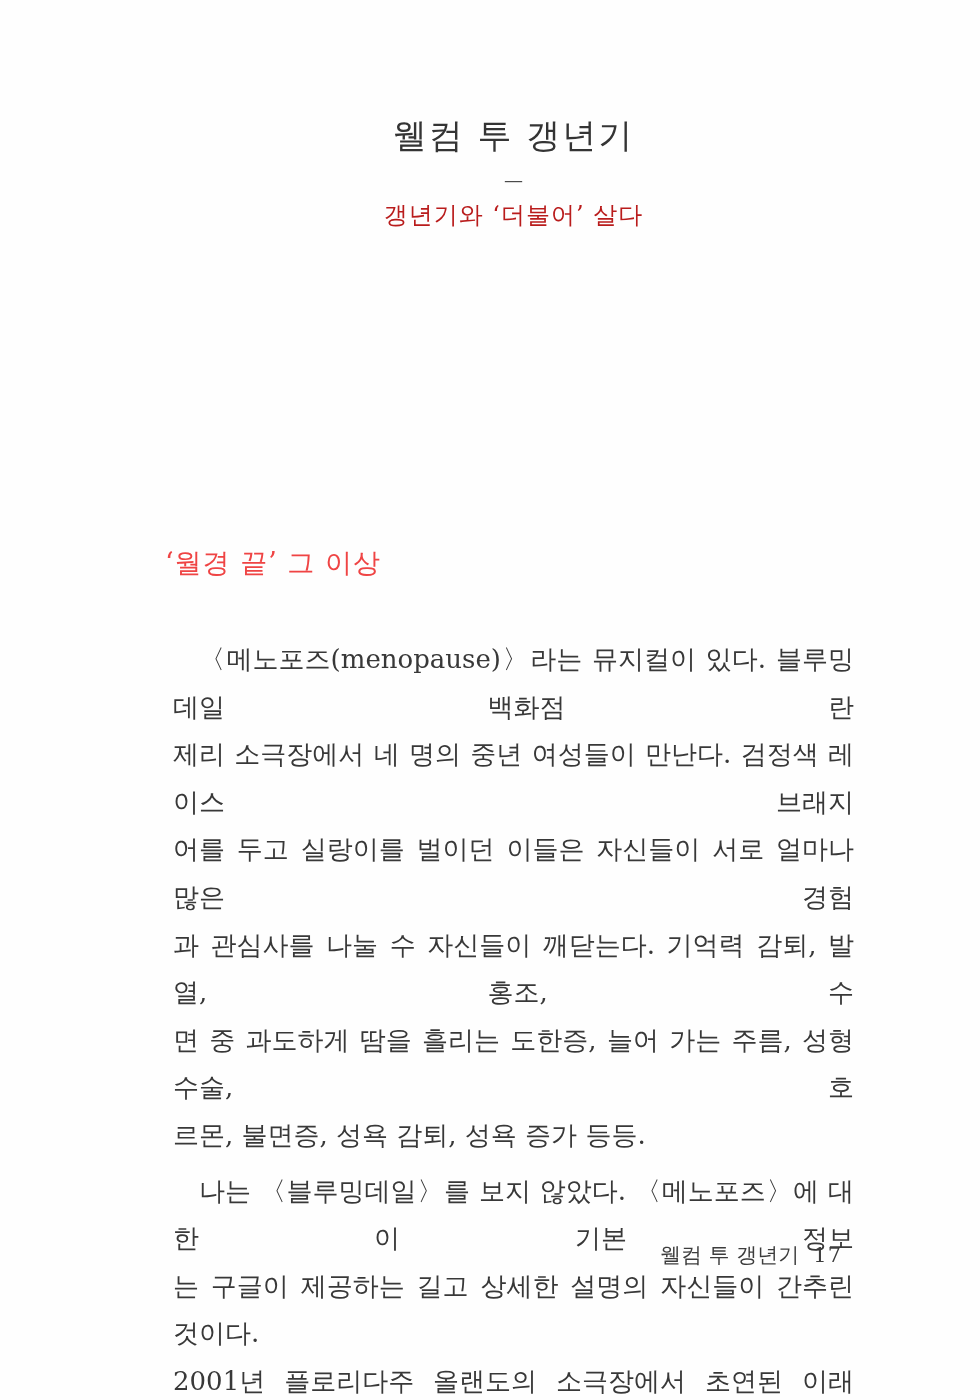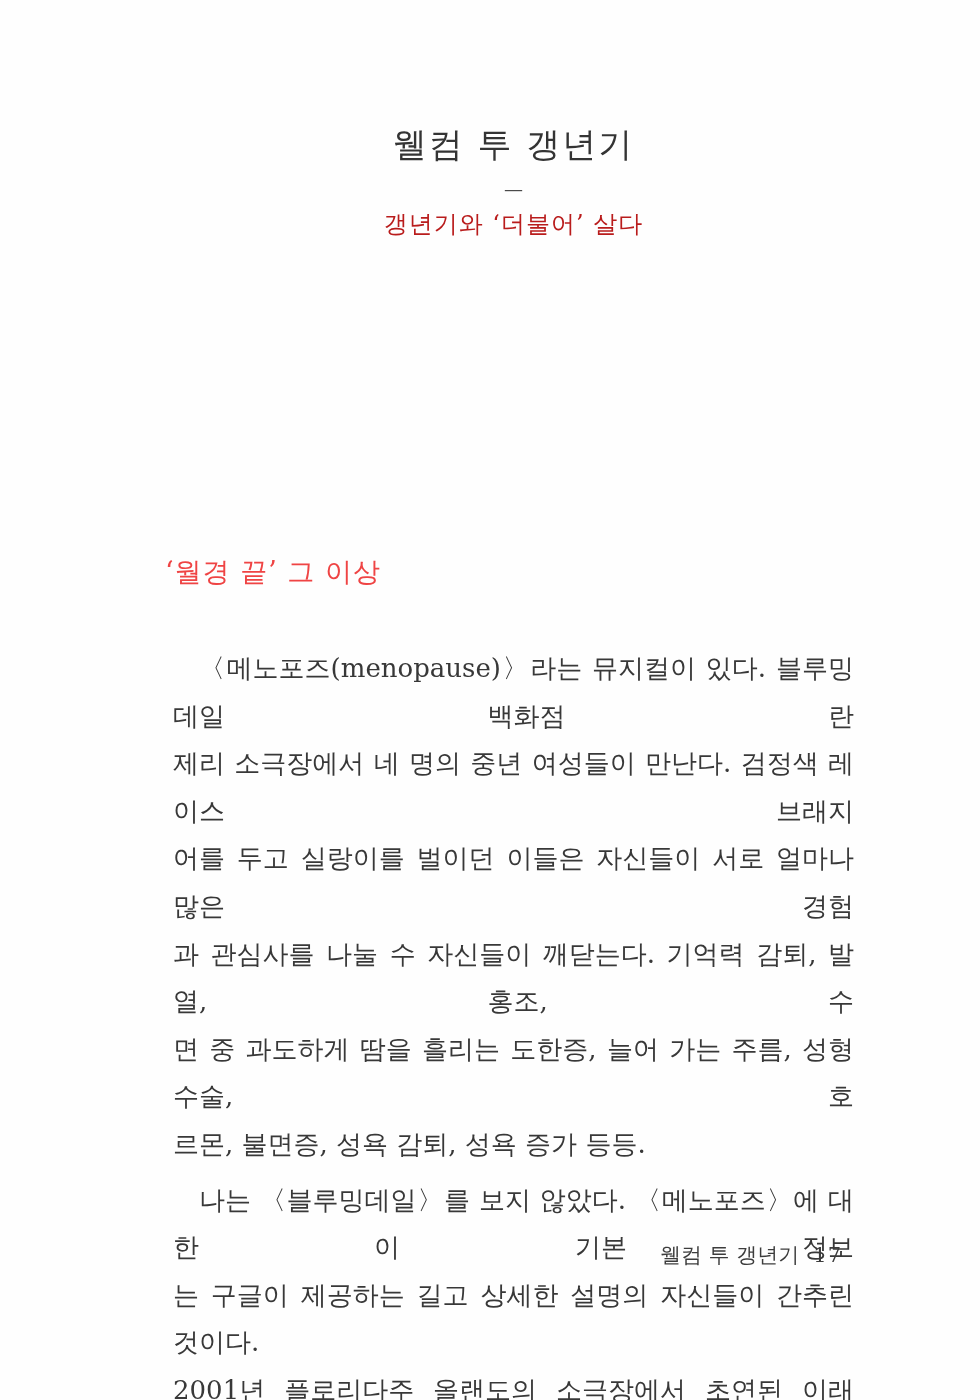--- a/index.html
+++ b/index.html
@@ -6,21 +6,21 @@
     margin: 0;
     padding: 0;
     background: #ffffff;
   }
   .page {
     position: relative;
     width: 980px;
     height: 1400px;
     background: #fefefe;
     box-sizing: border-box;
-    padding: 12px 118px 0 165px;
+    padding: 3px 118px 0 165px;
     font-family: "DejaVu Serif", "Liberation Serif", serif;
     color: #2f2f2f;
     overflow: hidden;
   }
   .chapter-header {
     padding-top: 112px;
     text-align: center;
   }
   .chapter-title {
     margin: 0;

